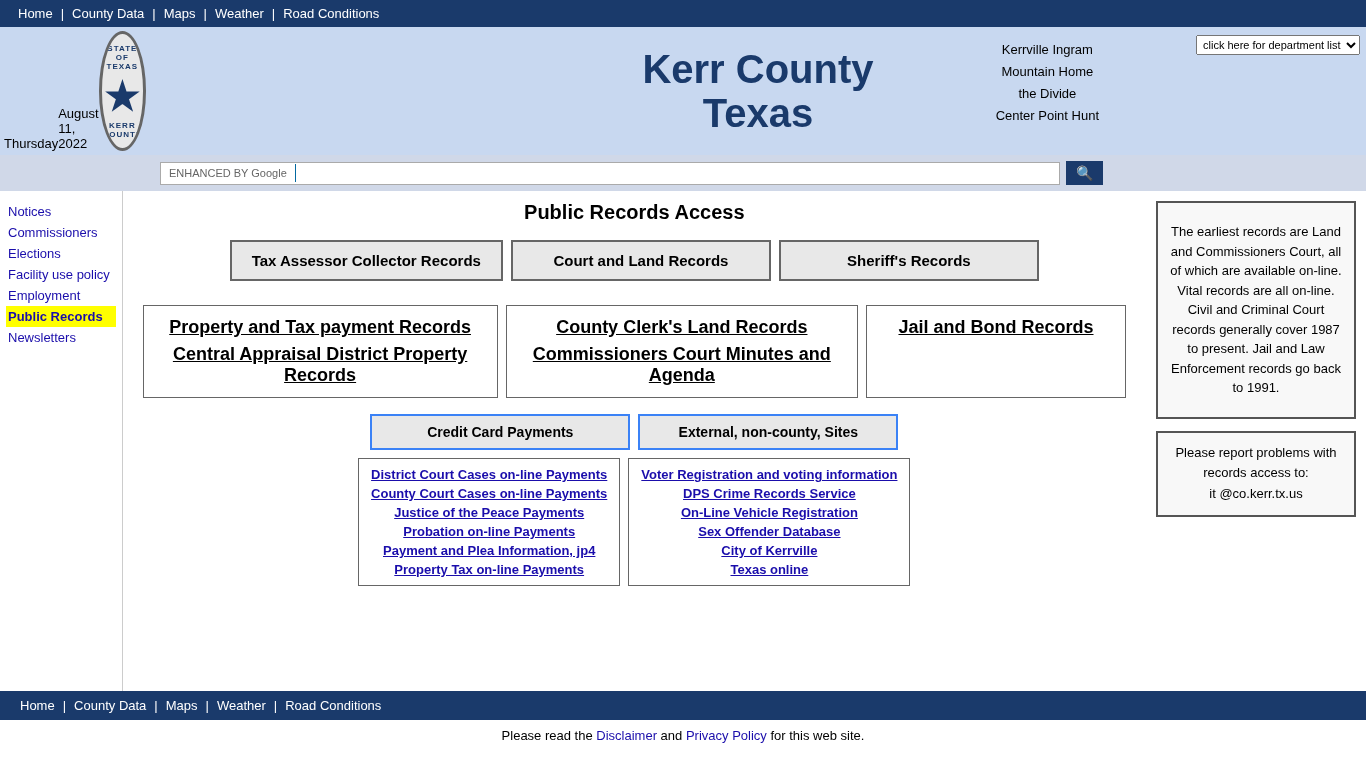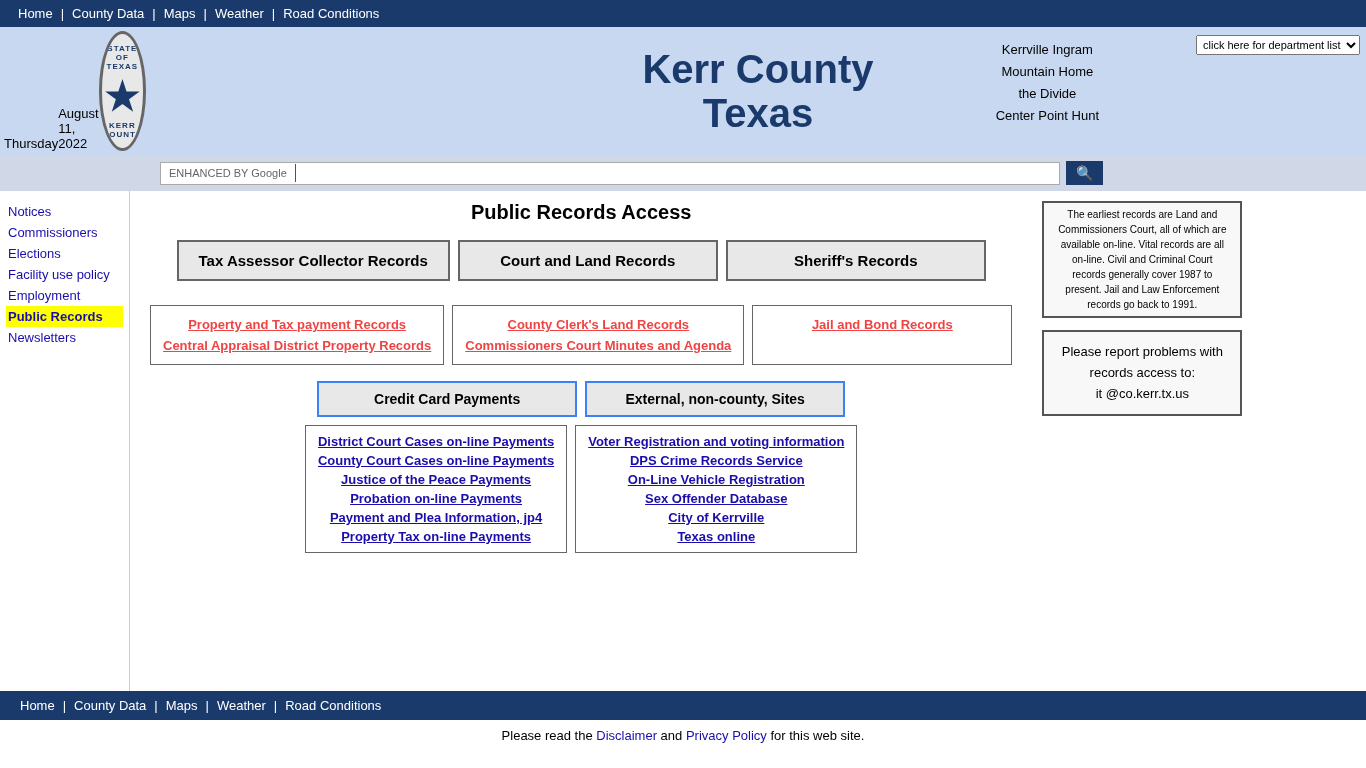--- a/index.html
+++ b/index.html
@@ -154,23 +154,23 @@
       justify-content: center;
     }
     .record-sub-col {
       border: 1px solid #666;
       padding: 8px 12px;
       min-width: 260px;
       text-align: center;
     }
     .record-sub-col a {
       display: block;
-      color: #ef4444;
+      color: #000000;
       text-decoration: underline;
-      font-size: 13px;
+      font-size: 18px;
       font-weight: bold;
       padding: 3px 0;
       cursor: pointer;
       text-align: center;
     }
 
     
     .payment-row {
       display: flex;
       gap: 8px;
@@ -200,22 +200,22 @@
       text-decoration: underline;
       font-size: 13px;
       font-weight: bold;
       padding: 2px 0;
       cursor: pointer;
     }
 
     
     .info-box {
       border: 2px solid #555;
-      padding: 4px 12px;
-      font-size: 10px;
+      padding: 19px 12px;
+      font-size: 13px;
       text-align: center;
       background: #f8f8f8;
       max-width: 220px;
       line-height: 1.5;
       color: #000;
     }
     .report-box {
       border: 2px solid #555;
       padding: 10px 12px;
       font-size: 13px;

